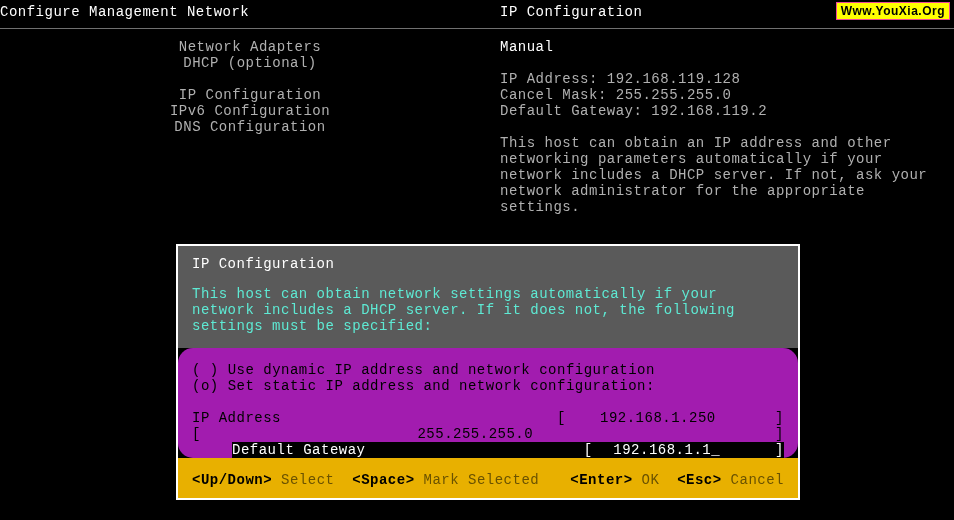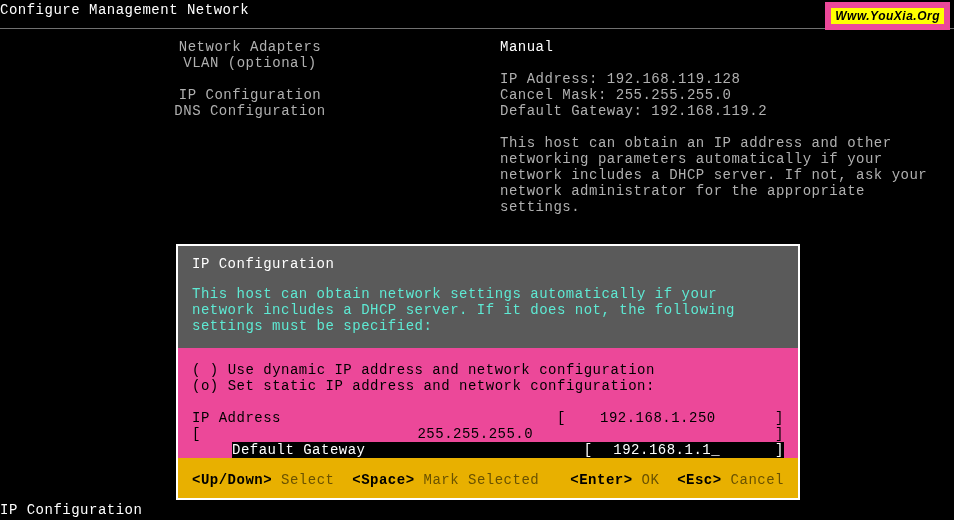--- a/index.html
+++ b/index.html
@@ -15,45 +15,43 @@
   }
   .screen {
     position: relative;
     width: 954px;
     height: 520px;
   }
   .header-row {
     display: flex;
     width: 100%;
     height: 22px;
-    align-items: flex-start;
+    align-items: center;
     padding-top: 2px;
-    flex-direction: column;
   }
   .header-left {
     flex: 0 0 500px;
     color: #fff;
     padding-left: 0;
   }
   .header-right {
     flex: 1;
     color: #fff;
   }
   .watermark {
     position: absolute;
     top: 2px;
     right: 4px;
     background: #ffff00;
     color: #000;
     font-family: Arial, sans-serif;
     font-size: 12px;
     font-weight: bold;
     padding: 1px 4px;
-    border: 6px solid #ec4899;
-    font-style: italic;
+    border: 1px solid #ec4899;
   }
   .hr {
     width: 100%;
     height: 1px;
     background: #707070;
     margin-top: 6px;
     margin-bottom: 10px;
   }
   .body-row {
     display: flex;
@@ -90,23 +88,24 @@
   }
   .dialog-title {
     color: #fff;
     margin-bottom: 14px;
   }
   .dialog-desc {
     color: #5eead4;
     line-height: 16px;
   }
   .dialog-mid {
-    background: #ec4899;
+    background: #a21caf;
     color: #000;
     padding: 14px 14px 0 14px;
+    border-radius: 15px;
   }
   .opt-row {
     color: #000;
     white-space: pre;
     line-height: 16px;
   }
   .field-block { margin-top: 16px; }
   .field-row {
     display: flex;
     line-height: 16px;
@@ -144,23 +143,24 @@
     <div class="header-left">Configure Management Network</div>
     <div class="header-right">IP Configuration</div>
   </div>
   <div class="watermark">Www.YouXia.Org</div>
 
   <div class="hr"></div>
 
   <div class="body-row">
     <div class="col-left">
       <div class="menu-item">Network Adapters</div>
-      <div class="menu-item">VLAN (optional)</div>
+      <div class="menu-item">DHCP (optional)</div>
       <div class="spacer"></div>
       <div class="menu-item">IP Configuration</div>
+      <div class="menu-item">IPv6 Configuration</div>
       <div class="menu-item">DNS Configuration</div>
     </div>
 
     <div class="col-right">
       <div class="info-label">Manual</div>
       <div class="spacer"></div>
       <div class="info-line"><span>IP Address:</span> <span>192.168.119.128</span></div>
       <div class="info-line"><span>Cancel Mask:</span> <span>255.255.255.0</span></div>
       <div class="info-line"><span>Default Gateway:</span> <span>192.168.119.2</span></div>
       <div class="info-para">This host can obtain an IP address and other networking parameters automatically if your network includes a DHCP server. If not, ask your network administrator for the appropriate settings.</div>

